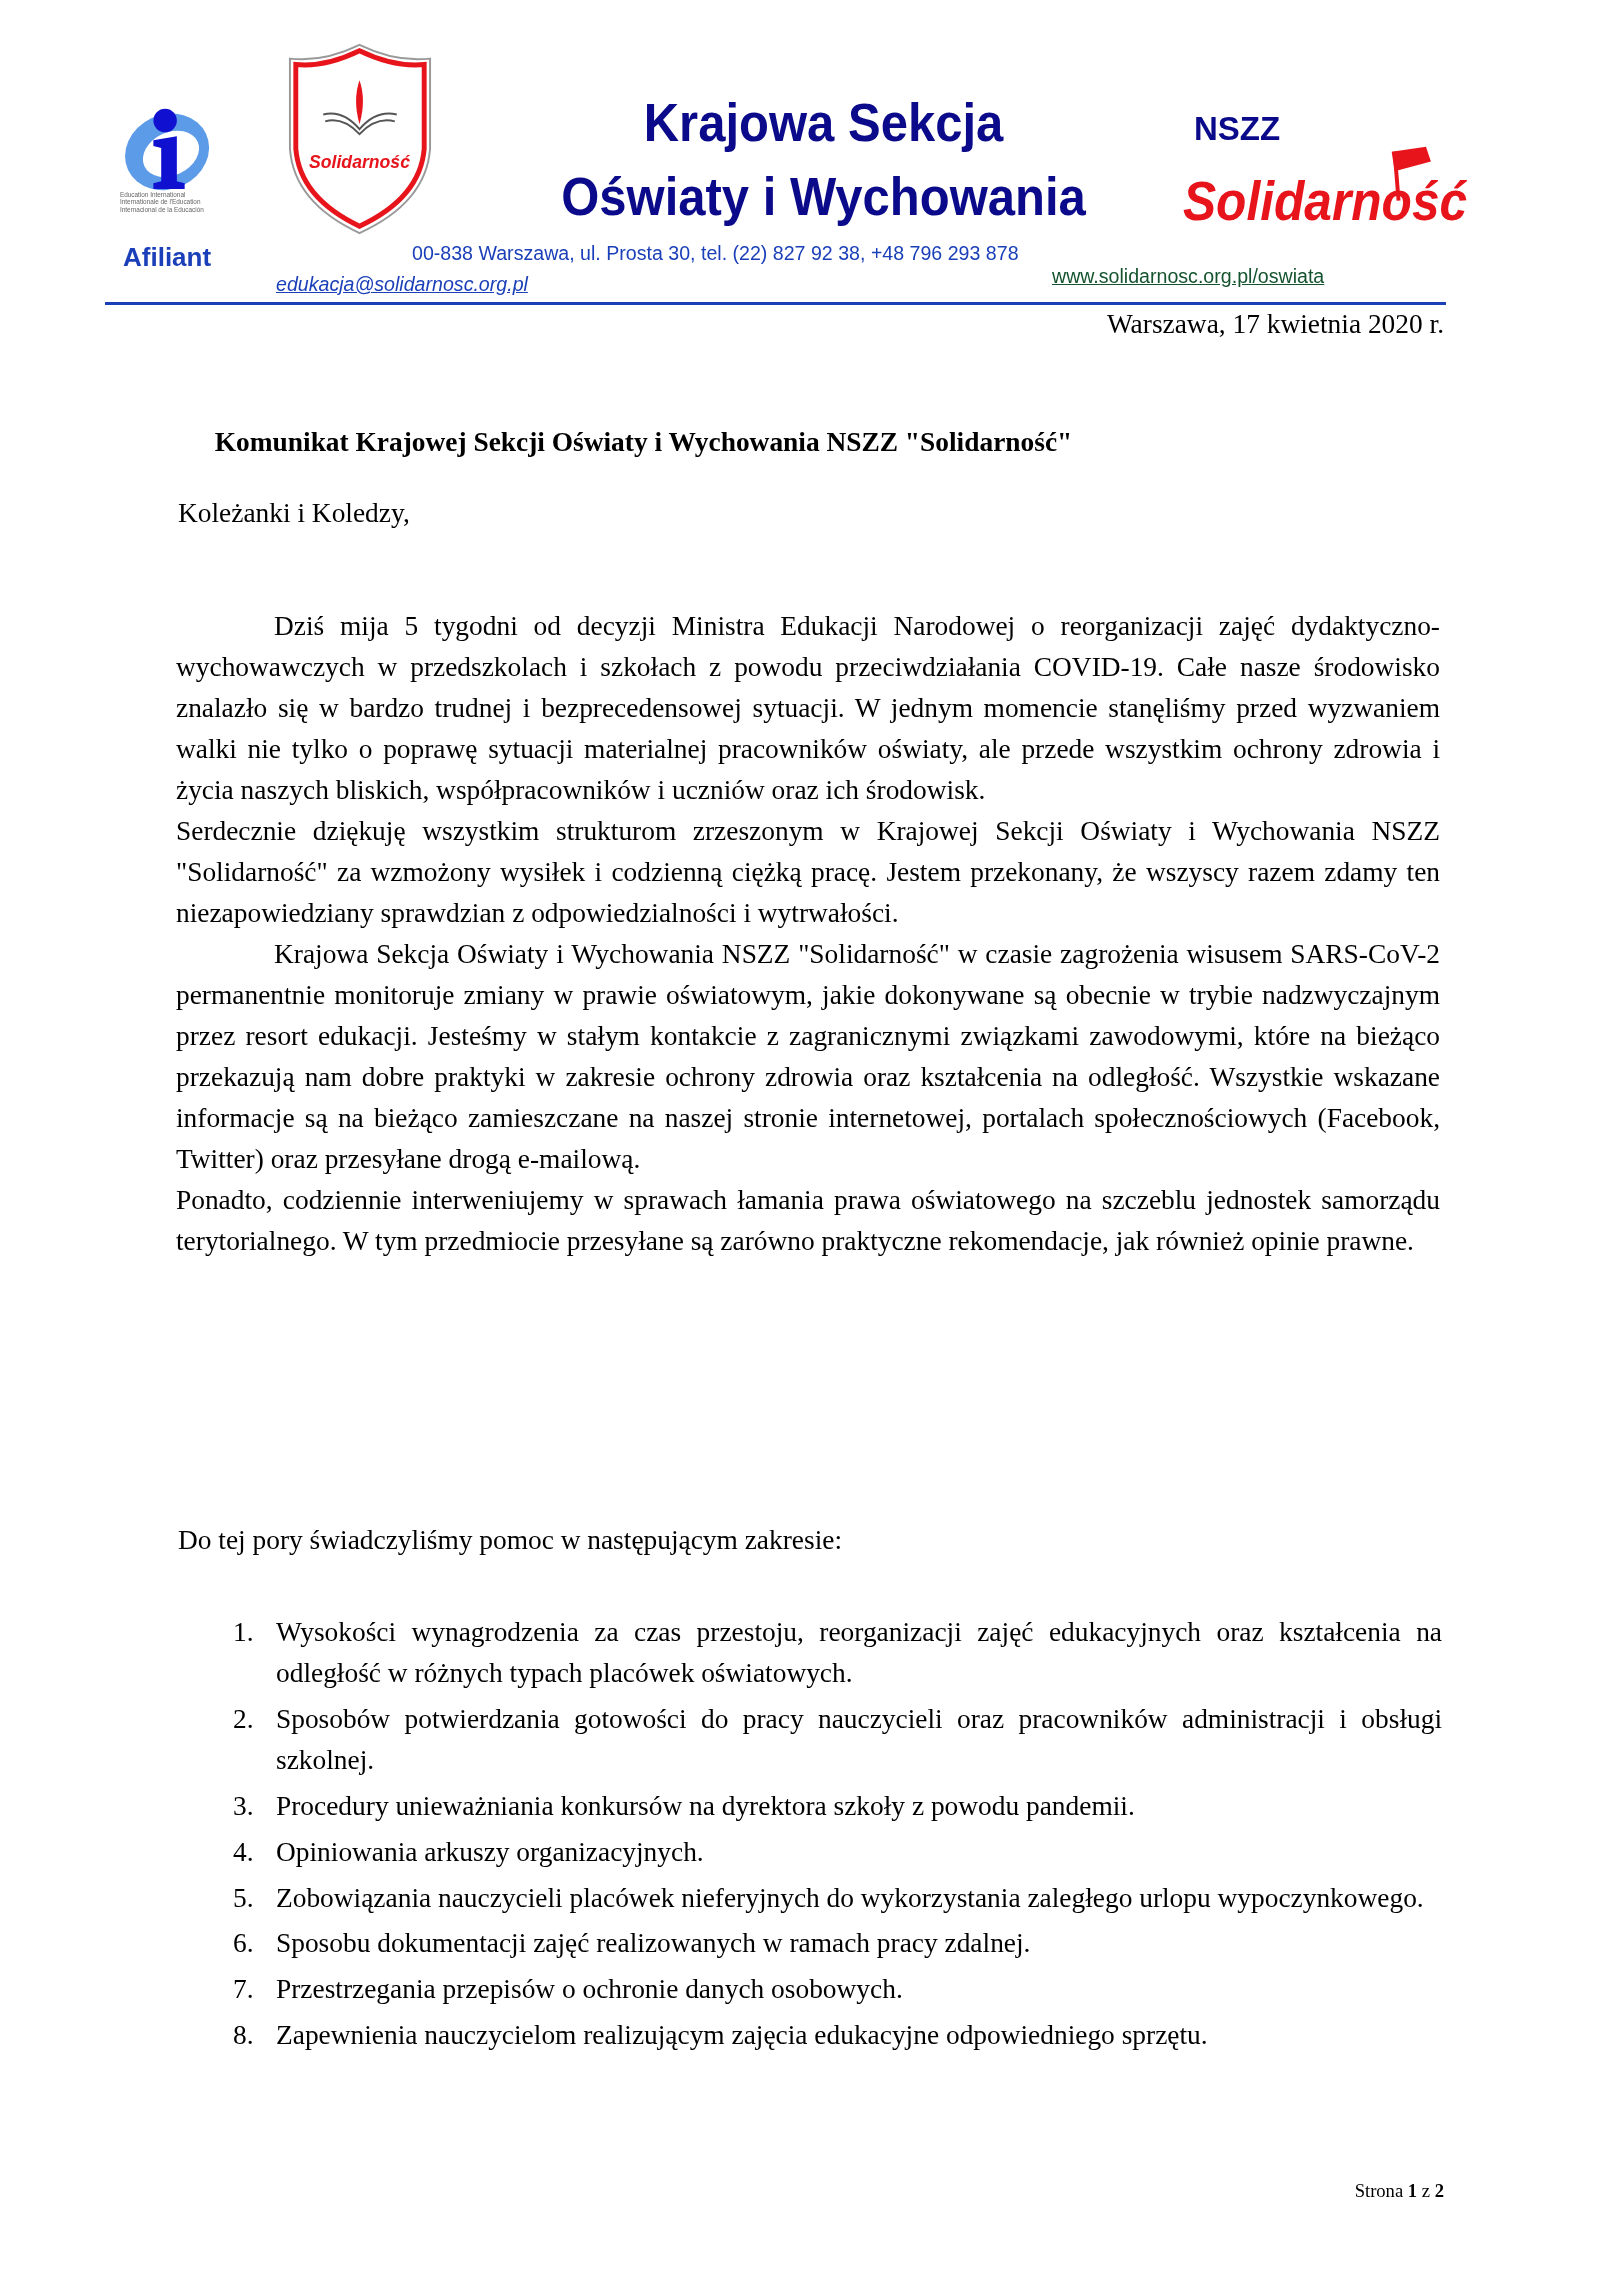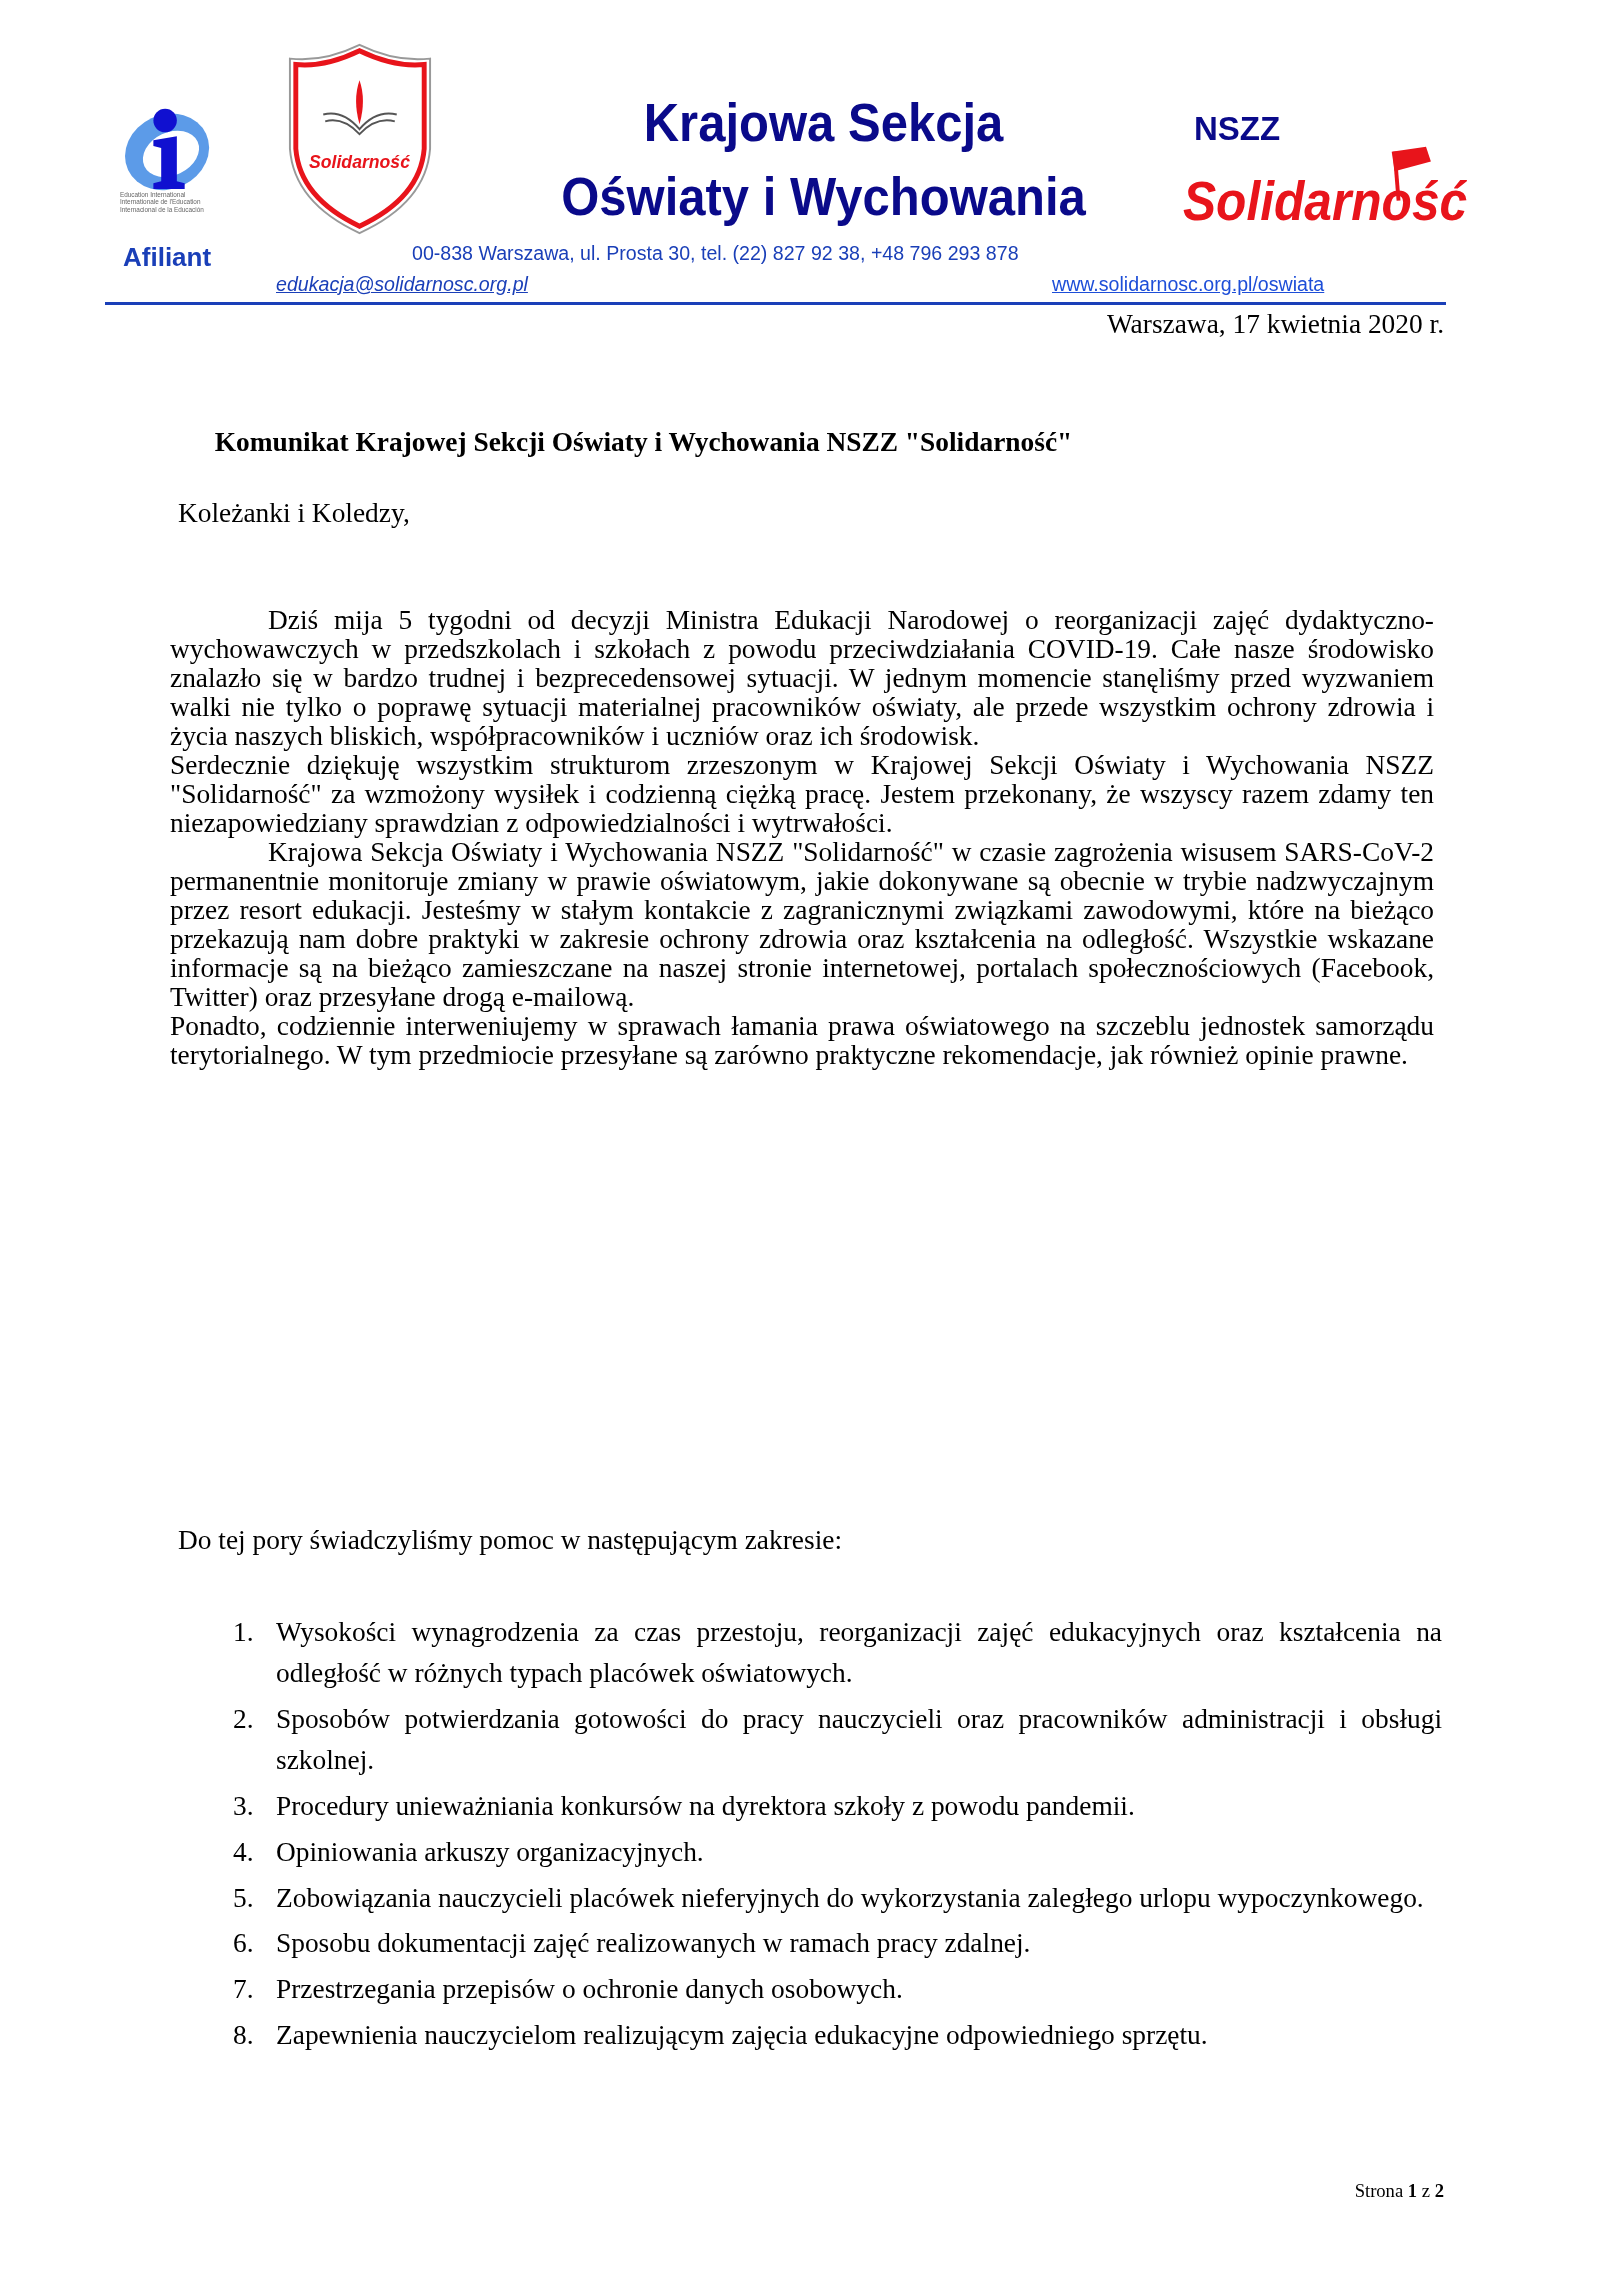--- a/index.html
+++ b/index.html
@@ -9,28 +9,28 @@
   
   .ei-logo { left: 116px; top: 103px; width: 108px; height: 132px; }
   .ei-caption { left: 120px; top: 191px; width: 118px; font-family: "Liberation Sans", sans-serif; font-size: 6.4px; line-height: 7.4px; color: #666; }
   .shield { left: 284px; top: 41px; width: 152px; height: 196px; }
   .org-title { left: 510px; top: 86px; width: 627px; text-align: center; font-family: "Liberation Sans", sans-serif; font-weight: bold; color: #0a0a8a; font-size: 49px; line-height: 67px; transform: scaleY(1.1); transform-origin: top center; }
   .nszz { left: 1194px; top: 110px; font-family: "Liberation Sans", sans-serif; font-weight: bold; color: #0a0a8a; font-size: 33px; }
   .solidarnosc { left: 1181px; top: 132px; width: 294px; height: 108px; }
   .afiliant { left: 123px; top: 242px; font-family: "Liberation Sans", sans-serif; font-weight: bold; color: #1a3fb8; font-size: 26px; }
   .address { left: 412px; top: 242px; font-family: "Liberation Sans", sans-serif; color: #1a3fb8; font-size: 19.6px; }
   .email { left: 276px; top: 273px; font-family: "Liberation Sans", sans-serif; color: #1a3fb8; font-size: 19.6px; text-decoration: underline; font-style: italic; }
-  .www { left: 1052px; top: 273px; font-family: "Liberation Sans", sans-serif; color: #1d4ed8; font-size: 19.6px; text-decoration: underline; }
+  .www { left: 1052px; top: 265px; font-family: "Liberation Sans", sans-serif; color: #14532d; font-size: 19.6px; text-decoration: underline; }
   .header-rule { left: 105px; top: 302px; width: 1341px; height: 0; border-top: 2.9px solid #1a3fb8; border-bottom: 1px solid #1a3fb8; }
   .date { right: 178px; top: 309px; font-size: 27.4px; margin-left: 8px; }
 
   
   .doc-title { left: 0; width: 1287px; top: 427px; text-align: center; font-weight: bold; font-size: 27.4px; }
   .greeting { left: 178px; top: 498px; font-size: 27.4px; }
-  .body { left: 170px; top: 606px; width: 1264px; font-size: 27.4px; line-height: 29px; text-align: justify; }
+  .body { left: 176px; top: 606px; width: 1264px; font-size: 27.4px; line-height: 41px; text-align: justify; }
   .body p { margin: 0; }
   .indent { text-indent: 98px; }
   .intro { left: 178px; top: 1525px; font-size: 27.4px; }
   .list { left: 178px; top: 1612px; width: 1264px; font-size: 27.4px; line-height: 41px; margin: 0; padding: 0; list-style: none; }
   .list li { position: relative; padding-left: 98px; text-align: justify; margin-bottom: 4.9px; }
   .list li .num { position: absolute; left: 55px; top: 0; }
   .footer { right: 178px; top: 2180px; font-size: 18.6px; }
   .footer b { font-weight: bold; }
 </style>
 </head>

